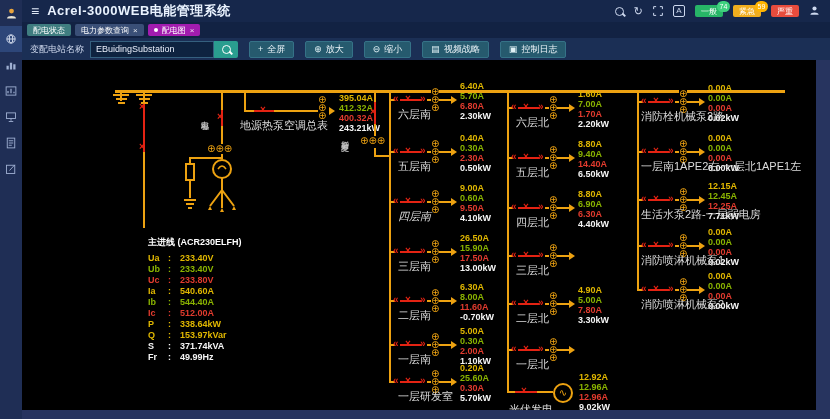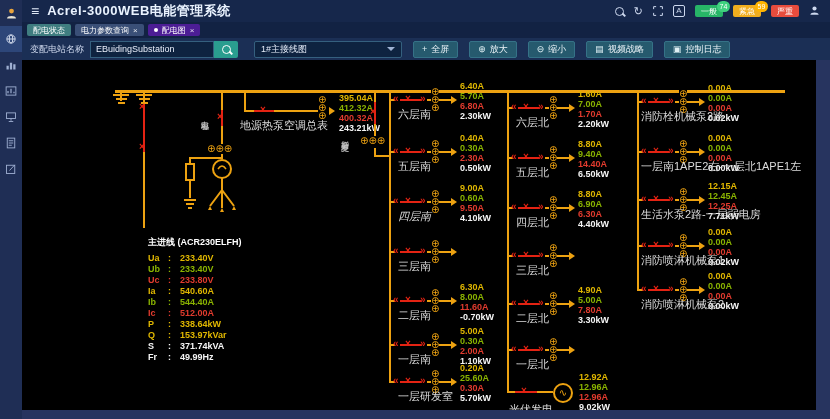--- a/index.html
+++ b/index.html
@@ -165,37 +165,33 @@
 </div>
 
 <div class="tabbar">
   <div class="tab" style="background:#3f7d80">
     <span>配电状态</span>
   </div>
   <div class="tab" style="background:#3a4f77">
     <span>电力参数查询</span>
       <span class="x">×</span>
   </div>
-  <div class="tab" style="background:#4c1d95">
+  <div class="tab" style="background:#a21caf">
     <span class="dot"></span>
     <span>配电图</span>
       <span class="x">×</span>
   </div>
 </div>
 
 <div class="toolbar">
   <span class="tb-label">变配电站名称</span>
   <input class="tb-input" value="EBuidingSubstation" style="">
   <button class="tb-search">
       <span class="mag"></span>
     </button>
-  <div class="tb-select">
-    <span>1#主接线图</span>
-      <span class="car"></span>
-  </div>
   <button class="tb-btn">
     <span class="ic">+</span>
       <span>全屏</span>
   </button>
   <button class="tb-btn">
     <span class="ic">⊕</span>
       <span>放大</span>
   </button>
   <button class="tb-btn">
     <span class="ic">⊖</span>
@@ -404,20 +400,26 @@
           <div class="rline" style="left: 11px; top: 19px; width: 21px; height: 2px;"></div>
           <div class="xmark" style="position: absolute; left: 16px; top: 14px;">×</div>
           <div class="chev" style="position: absolute; left: 31px; top: 14px;">»</div>
           <div class="oline" style="left: 38px; top: 19px; width: 26px; height: 2px;"></div>
           <div class="mv" style="position: absolute; left: 42px; top: 7px;">
             <span>⊕</span>
             <span>⊕</span>
             <span>⊕</span>
           </div>
           <div class="arrow" style="left: 62px; top: 16px;"></div>
+          <div class="vals" style="left: 71px; top: 1px;">
+            <div class="v-yellow" style="">26.50A</div>
+            <div class="v-green" style="">15.90A</div>
+            <div class="v-red" style="">17.50A</div>
+            <div class="v-white" style="">13.00kW</div>
+          </div>
           <div class="flabel" style="left: 9px; top: 27px;">三层南</div>
         </div>
         <div style="position: absolute; left: 367px; top: 221px; width: 176px; height: 46px;">
           <div class="oline" style="left: 0px; top: 19px; width: 6px; height: 2px;"></div>
           <div class="chev" style="position: absolute; left: 4px; top: 14px;">«</div>
           <div class="rline" style="left: 11px; top: 19px; width: 21px; height: 2px;"></div>
           <div class="xmark" style="position: absolute; left: 16px; top: 14px;">×</div>
           <div class="chev" style="position: absolute; left: 31px; top: 14px;">»</div>
           <div class="oline" style="left: 38px; top: 19px; width: 26px; height: 2px;"></div>
           <div class="mv" style="position: absolute; left: 42px; top: 7px;">

